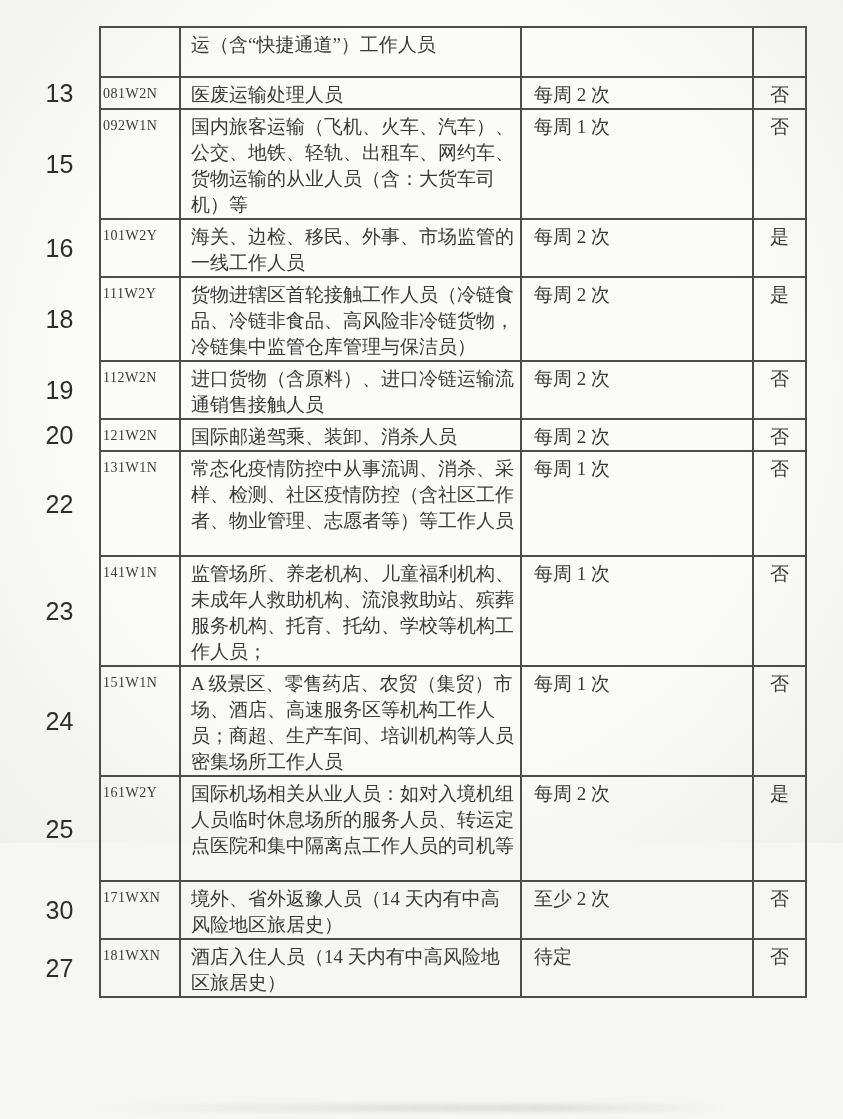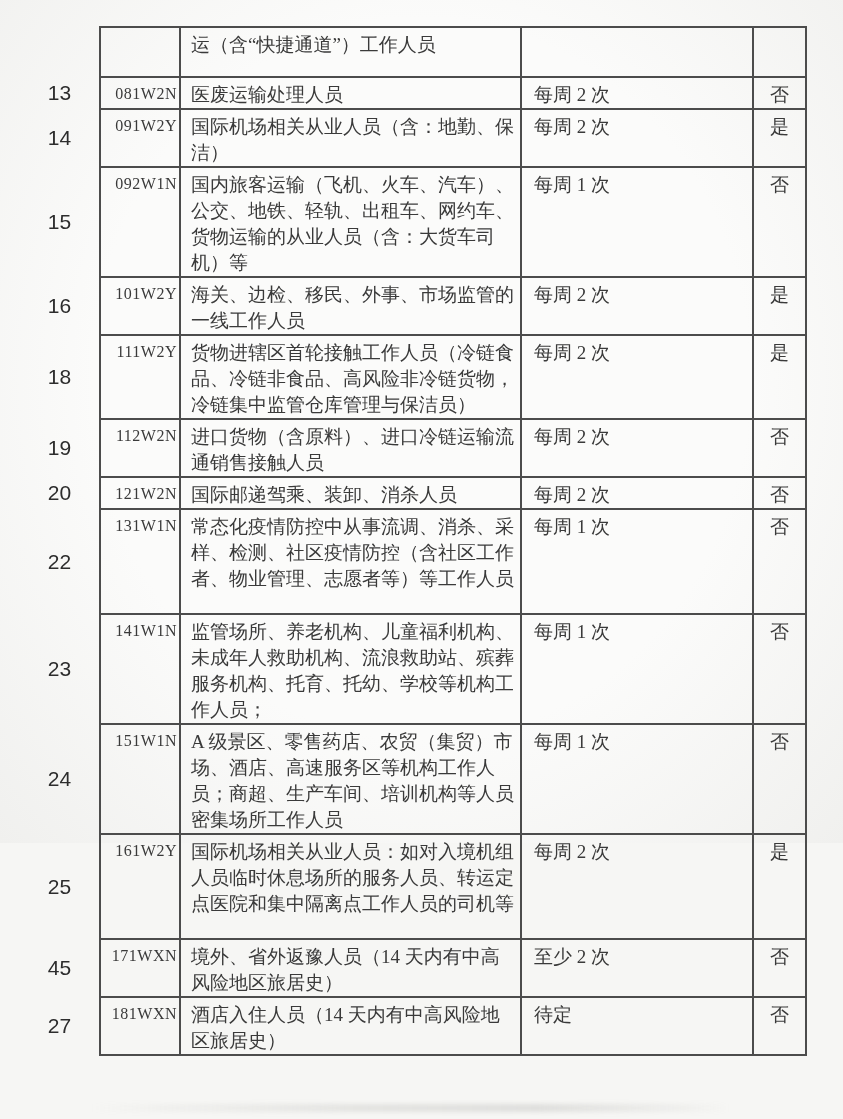--- a/index.html
+++ b/index.html
@@ -40,27 +40,27 @@
   }
   td.b {
     border: 2px solid #4c4c4c;
   }
   td.num {
     border: none;
     vertical-align: middle;
     text-align: center;
     padding: 0 0 0 20px;
     font-family: "Liberation Sans", sans-serif;
-    font-size: 21px;
+    font-size: 25px;
     color: #2d2d2d;
   }
   td.code {
-    text-align: right;
+    text-align: left;
     padding: 3px 2px 0 2px;
-    font-size: 16px;
+    font-size: 14px;
     letter-spacing: 0.5px;
   }
   td.desc {
     padding: 4px 6px 0 10px;
   }
   td.freq {
     padding: 4px 4px 0 12px;
     margin-top: 27px;
   }
   td.yn {
@@ -96,27 +96,20 @@
         <td class="b desc">运（含“快捷通道”）工作人员</td>
         <td class="b freq"></td>
         <td class="b yn"></td>
       </tr>
       <tr style="height:26px">
         <td class="num">13</td>
         <td class="b code">081W2N</td>
         <td class="b desc">医废运输处理人员</td>
         <td class="b freq">每周 2 次</td>
         <td class="b yn">否</td>
-      </tr>
-      <tr style="height:51px">
-        <td class="num">14</td>
-        <td class="b code">091W2Y</td>
-        <td class="b desc">国际机场相关从业人员（含：地勤、保洁）</td>
-        <td class="b freq">每周 2 次</td>
-        <td class="b yn">是</td>
       </tr>
       <tr style="height:104px">
         <td class="num">15</td>
         <td class="b code">092W1N</td>
         <td class="b desc">国内旅客运输（飞机、火车、汽车）、公交、地铁、轻轨、出租车、网约车、货物运输的从业人员（含：大货车司机）等</td>
         <td class="b freq">每周 1 次</td>
         <td class="b yn">否</td>
       </tr>
       <tr style="height:50px">
         <td class="num">16</td>
@@ -168,21 +161,21 @@
         <td class="b yn">否</td>
       </tr>
       <tr style="height:105px">
         <td class="num">25</td>
         <td class="b code">161W2Y</td>
         <td class="b desc">国际机场相关从业人员：如对入境机组人员临时休息场所的服务人员、转运定点医院和集中隔离点工作人员的司机等</td>
         <td class="b freq">每周 2 次</td>
         <td class="b yn">是</td>
       </tr>
       <tr style="height:47px">
-        <td class="num">45</td>
+        <td class="num">30</td>
         <td class="b code">171WXN</td>
         <td class="b desc">境外、省外返豫人员（14 天内有中高风险地区旅居史）</td>
         <td class="b freq">至少 2 次</td>
         <td class="b yn">否</td>
       </tr>
       <tr style="height:58px">
         <td class="num">27</td>
         <td class="b code">181WXN</td>
         <td class="b desc">酒店入住人员（14 天内有中高风险地区旅居史）</td>
         <td class="b freq">待定</td>

